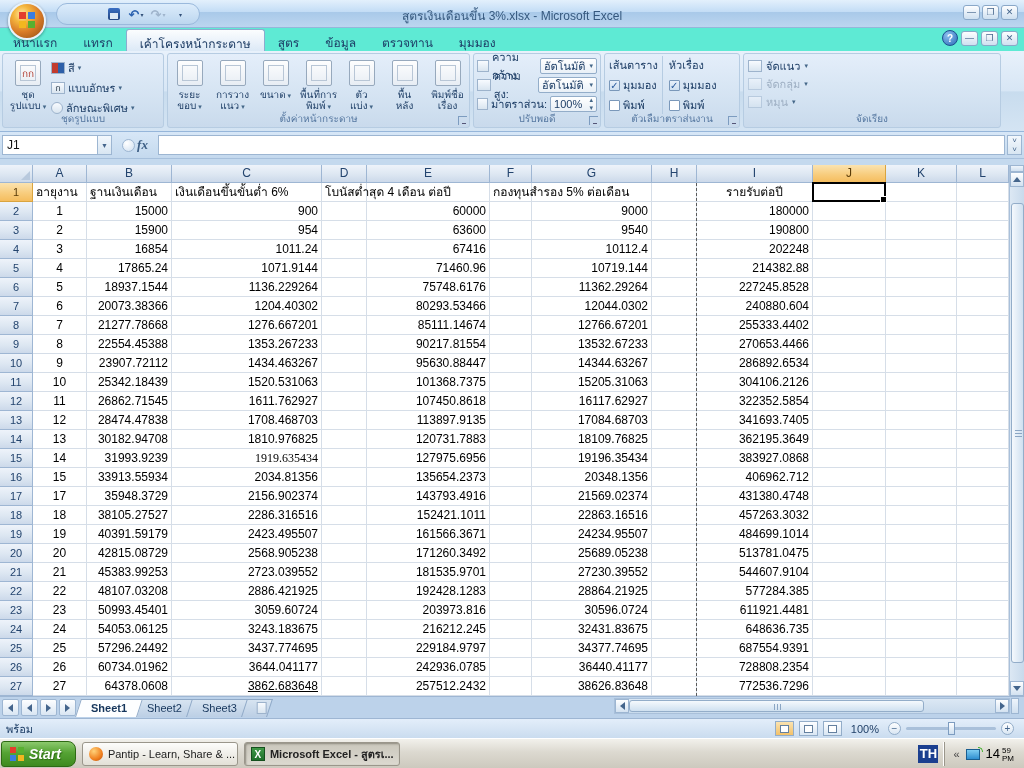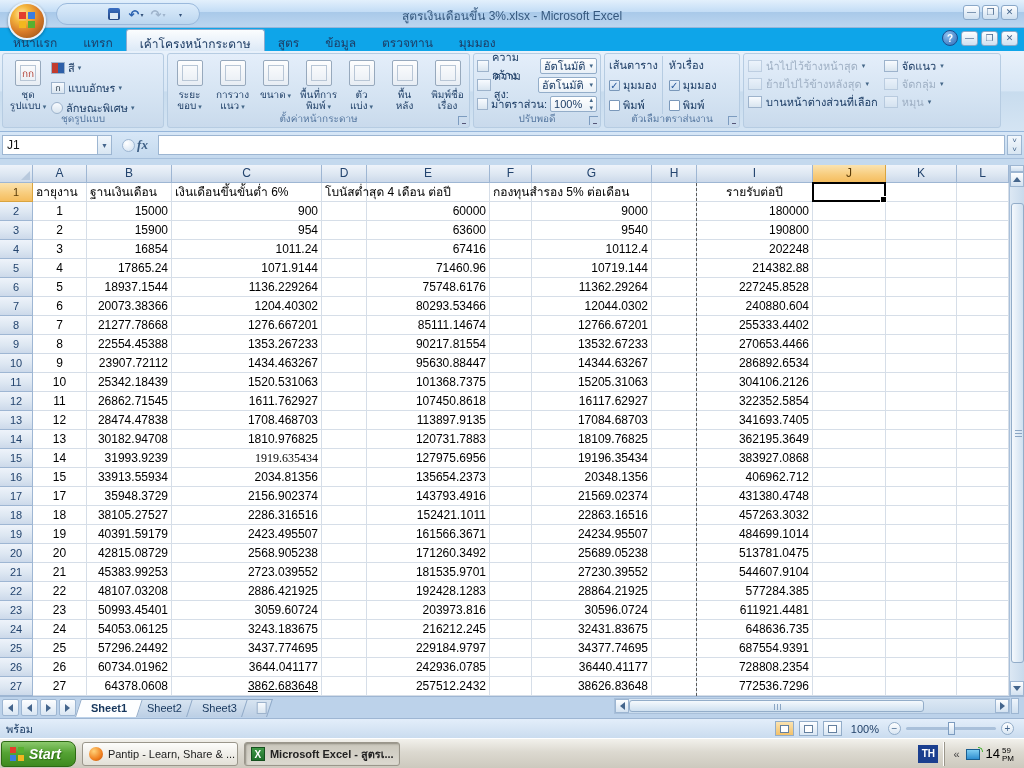--- a/index.html
+++ b/index.html
@@ -27,21 +27,21 @@
   .icon-save::after { content:""; position:absolute; left:2px; top:5px; width:8px; height:6px; background:#dce8f5; }
   .icon-undo { color:#2c62b0; font-size:13px; font-weight:bold; }
   .icon-redo { color:#9fb4cc; font-size:13px; font-weight:bold; }
   .dd-sm { font-size:6px; color:#33517a; margin-left:1px; }
   #title-text { position:absolute; top:6px; left:0; width:1024px; text-align:center; color:#35587e; font-size:12px; }
   .winbtns { position:absolute; display:flex; gap:2px; }
   .winbtn { width:17px; height:15px; border:1px solid #8aa8c8; border-radius:3px;
     background:linear-gradient(#fdfeff,#cfe0f0); color:#44658c; font-size:9px; line-height:13px; text-align:center; }
 
   
-  #tabrow { position:absolute; top:28px; left:0; width:1024px; height:23px; background:#0ea5e9; }
+  #tabrow { position:absolute; top:28px; left:0; width:1024px; height:23px; background:#5eead4; }
   .rtab { float:left; height:22px; margin-top:1px; padding:4px 13px 0; color:#1d3e66; font-size:12px; }
   .rtab.active { background:linear-gradient(#fbfdfe,#e9f1fa 60%,#dcE9f6); border:1px solid #8caccf; border-bottom:none;
     border-radius:3px 3px 0 0; color:#15355e; }
   #tabrow-right { position:absolute; top:30px; right:6px; display:flex; gap:3px; align-items:center; }
   #help-btn { width:16px; height:16px; border-radius:50%; background:radial-gradient(circle at 35% 30%,#8ec0ef,#2a6ab8);
     color:#fff; font-size:10px; font-weight:bold; text-align:center; line-height:16px; border:1px solid #1c4f8e; }
 
   
   #ribbon { position:absolute; top:51px; left:0; width:1024px; height:81px;
     background:linear-gradient(#e8f1fb 0%,#d7e6f5 50%,#c8dcee 51%,#d4e4f3 100%); border-bottom:1px solid #96b6da; }
@@ -149,21 +149,21 @@
       linear-gradient(#3a7de0,#3a7de0) 0 8px/6px 6px no-repeat,
       linear-gradient(#f3b71f,#f3b71f) 8px 8px/6px 6px no-repeat; }
   .taskbtn { height:24px; margin-left:6px; width:156px; display:flex; align-items:center; gap:5px; padding:0 6px;
     background:linear-gradient(#fdfdfb,#e3e0d7); border:1px solid #9a968b; border-radius:3px; font-size:11px; color:#222;
     white-space:nowrap; overflow:hidden; }
   .taskbtn.pressed { background:linear-gradient(#cac7bc,#dcd9d0); box-shadow:inset 1px 1px 2px #8d8a7f; font-weight:bold; }
   .ff-ic { width:14px; height:14px; border-radius:50%; background:radial-gradient(circle at 35% 30%,#ffd27a,#f07f1e 60%,#b34a0c); flex:none; }
   .xl-ic { width:14px; height:14px; background:linear-gradient(#3f9948,#1e6f2a); color:#fff; font-size:10px; font-weight:bold;
     text-align:center; line-height:14px; border:1px solid #14501d; flex:none; }
   #tray { position:absolute; right:2px; top:2px; height:26px; display:flex; align-items:center; gap:6px; }
-  #lang-ind { width:20px; height:18px; background:#1b3f8f; color:#fff; font-size:10px; font-weight:bold; text-align:center; line-height:18px; }
+  #lang-ind { width:20px; height:18px; background:#1b3f8f; color:#fff; font-size:13px; font-weight:bold; text-align:center; line-height:18px; }
   #tray-box { height:24px; display:flex; align-items:center; gap:6px; padding:0 8px;
     border-left:1px solid #9a968b; box-shadow:-1px 0 0 #fff; }
   #tray-chev { color:#444; font-size:11px; }
   .net-ic { width:14px; height:11px; background:linear-gradient(#7ecdf2,#2f8fd0); border:1px solid #1a5e90; position:relative; }
   .net-ic::after { content:""; position:absolute; right:-4px; top:-3px; width:4px; height:4px; border:1px solid #3fae28; border-left:none; border-bottom:none; border-radius:0 5px 0 0; }
   #clock { display:flex; align-items:flex-start; gap:2px; font-size:13px; color:#000; }
   #clock .stack { display:flex; flex-direction:column; font-size:8px; line-height:8px; padding-top:1px; }
   #clock .h { font-size:13px; line-height:16px; }
 </style>
 </head>
@@ -343,54 +343,39 @@
               <span>พิมพ์</span>
             </div>
           </div>
         </div>
       <div class="rgroup-label">ตัวเลืมาตราส่นงาน</div>
       <div class="dlauncher"></div>
     </div>
 
     <div class="rgroup" style="left:743px; width:258px;">
       <div style="display:flex; gap:6px; padding:3px 4px 0;">
-        <div id="arr-left" style="display:flex; flex-direction:column;">
-            <div class="arr-item dis">
-              <div class="mini-ic" style="opacity:.5"></div>
-              <span>นำไปไว้ข้างหน้าสุด</span>
-              <span class="ddt">▾</span>
-            </div>
-            <div class="arr-item dis">
-              <div class="mini-ic" style="opacity:.5"></div>
-              <span>ย้ายไปไว้ข้างหลังสุด</span>
-              <span class="ddt">▾</span>
-            </div>
-            <div class="arr-item en">
-              <div class="mini-ic" style=""></div>
-              <span>บานหน้าต่างส่วนที่เลือก</span>
-            </div>
-          </div>
         <div id="arr-right" style="display:flex; flex-direction:column;">
             <div class="arr-item en">
               <div class="mini-ic" style=""></div>
               <span>จัดแนว</span>
               <span class="ddt">▾</span>
             </div>
             <div class="arr-item dis">
               <div class="mini-ic" style="opacity:.5"></div>
               <span>จัดกลุ่ม</span>
               <span class="ddt">▾</span>
             </div>
             <div class="arr-item dis">
               <div class="mini-ic" style="opacity:.5"></div>
               <span>หมุน</span>
               <span class="ddt">▾</span>
             </div>
           </div>
       </div>
+      <div class="rgroup-label">จัดเรียง</div>
     </div>
   </div>
 
   <div id="formulabar">
     <div id="namebox">J1</div>
     <div id="namebox-dd">▼</div>
     <div id="fx-area">
       <div id="fx-circle"></div>
       <span id="fx-label">fx</span>
     </div>

